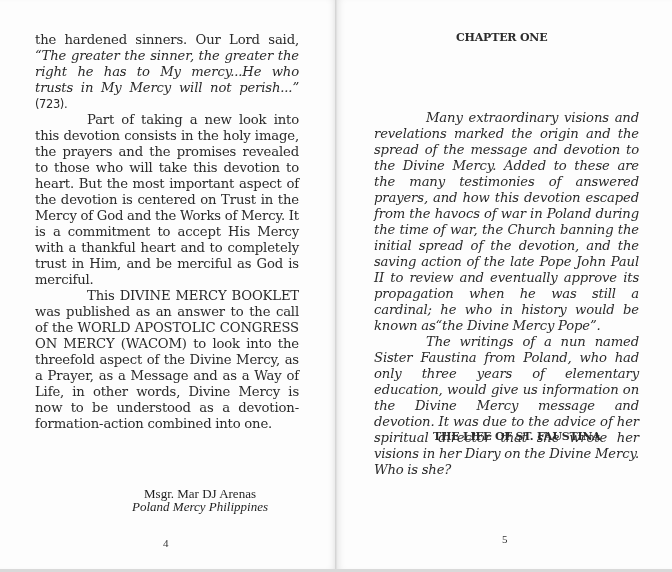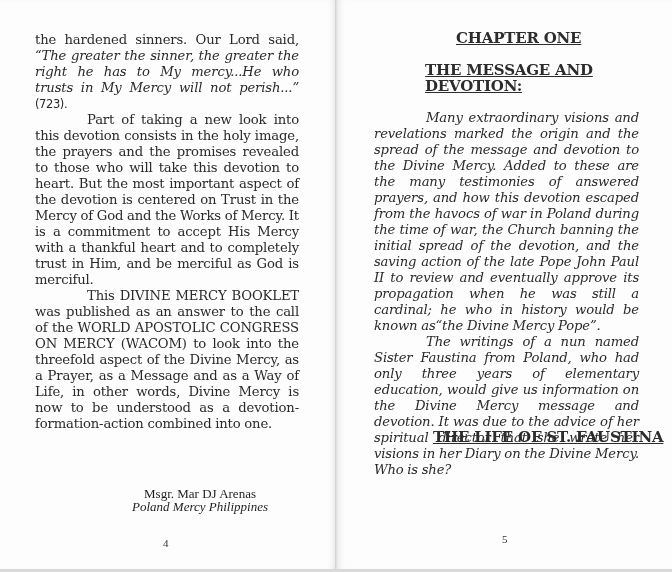--- a/index.html
+++ b/index.html
@@ -49,22 +49,22 @@
     font-size: 13px; line-height: 12.5px;
     color: #1e1e1e;
   }
   .sig .role { font-style: italic; }
   .pagenum {
     position: absolute; font-family: "Liberation Serif", serif; font-size: 11px; color: #333;
   }
   .left .pagenum { left: 163px; top: 537px; }
   .right .pagenum { left: 165px; top: 533px; }
   .heading {
-    position: absolute; font-weight: bold; font-size: 15px; line-height: 16px;
-    color: #2c2c2c; letter-spacing: -0.2px; text-decoration: underline;
+    position: absolute; font-weight: bold; font-size: 11px; line-height: 16px;
+    color: #2c2c2c; letter-spacing: -0.2px;
   }
   .h-chapter { left: 119px; top: 30px; }
   .h-message { left: 88px; top: 62px; }
   .h-beginning { left: 126px; top: 78px; }
   .h-life { left: 96px; top: 429px; }
   .right .text.second { top: 461px; }
 </style>
 </head>
 <body>
 
@@ -82,21 +82,20 @@
       <div class="role">Poland Mercy Philippines</div>
     </div>
 
     <div class="pagenum">4</div>
   </div>
 
   <div class="gutter"></div>
 
   <div class="page right">
     <div class="heading h-chapter">CHAPTER ONE</div>
-    <div class="heading h-message">THE MESSAGE AND DEVOTION:</div>
 
     <div class="text">
       <p class="indent">Many  extraordinary visions and revelations marked the origin and the spread of the message and devotion to the Divine Mercy. Added to these are the many testimonies of answered prayers, and how this devotion escaped from the havocs of war in Poland during the time of war, the Church banning the initial spread of the devotion, and the saving action of the late Pope John Paul II to review and eventually approve its propagation when he was still a cardinal; he who in history would be known as“the Divine Mercy Pope”.</p>
       <p class="indent">The writings of a nun named Sister Faustina from Poland, who had only three years of elementary education, would give us information on the Divine Mercy message and devotion. It was due  to the advice of her spiritual director that she wrote her visions in her Diary on the Divine Mercy. Who is she?</p>
     </div>
 
     <div class="heading h-life">THE LIFE OF ST. FAUSTINA</div>
 
 
     <div class="pagenum">5</div>

